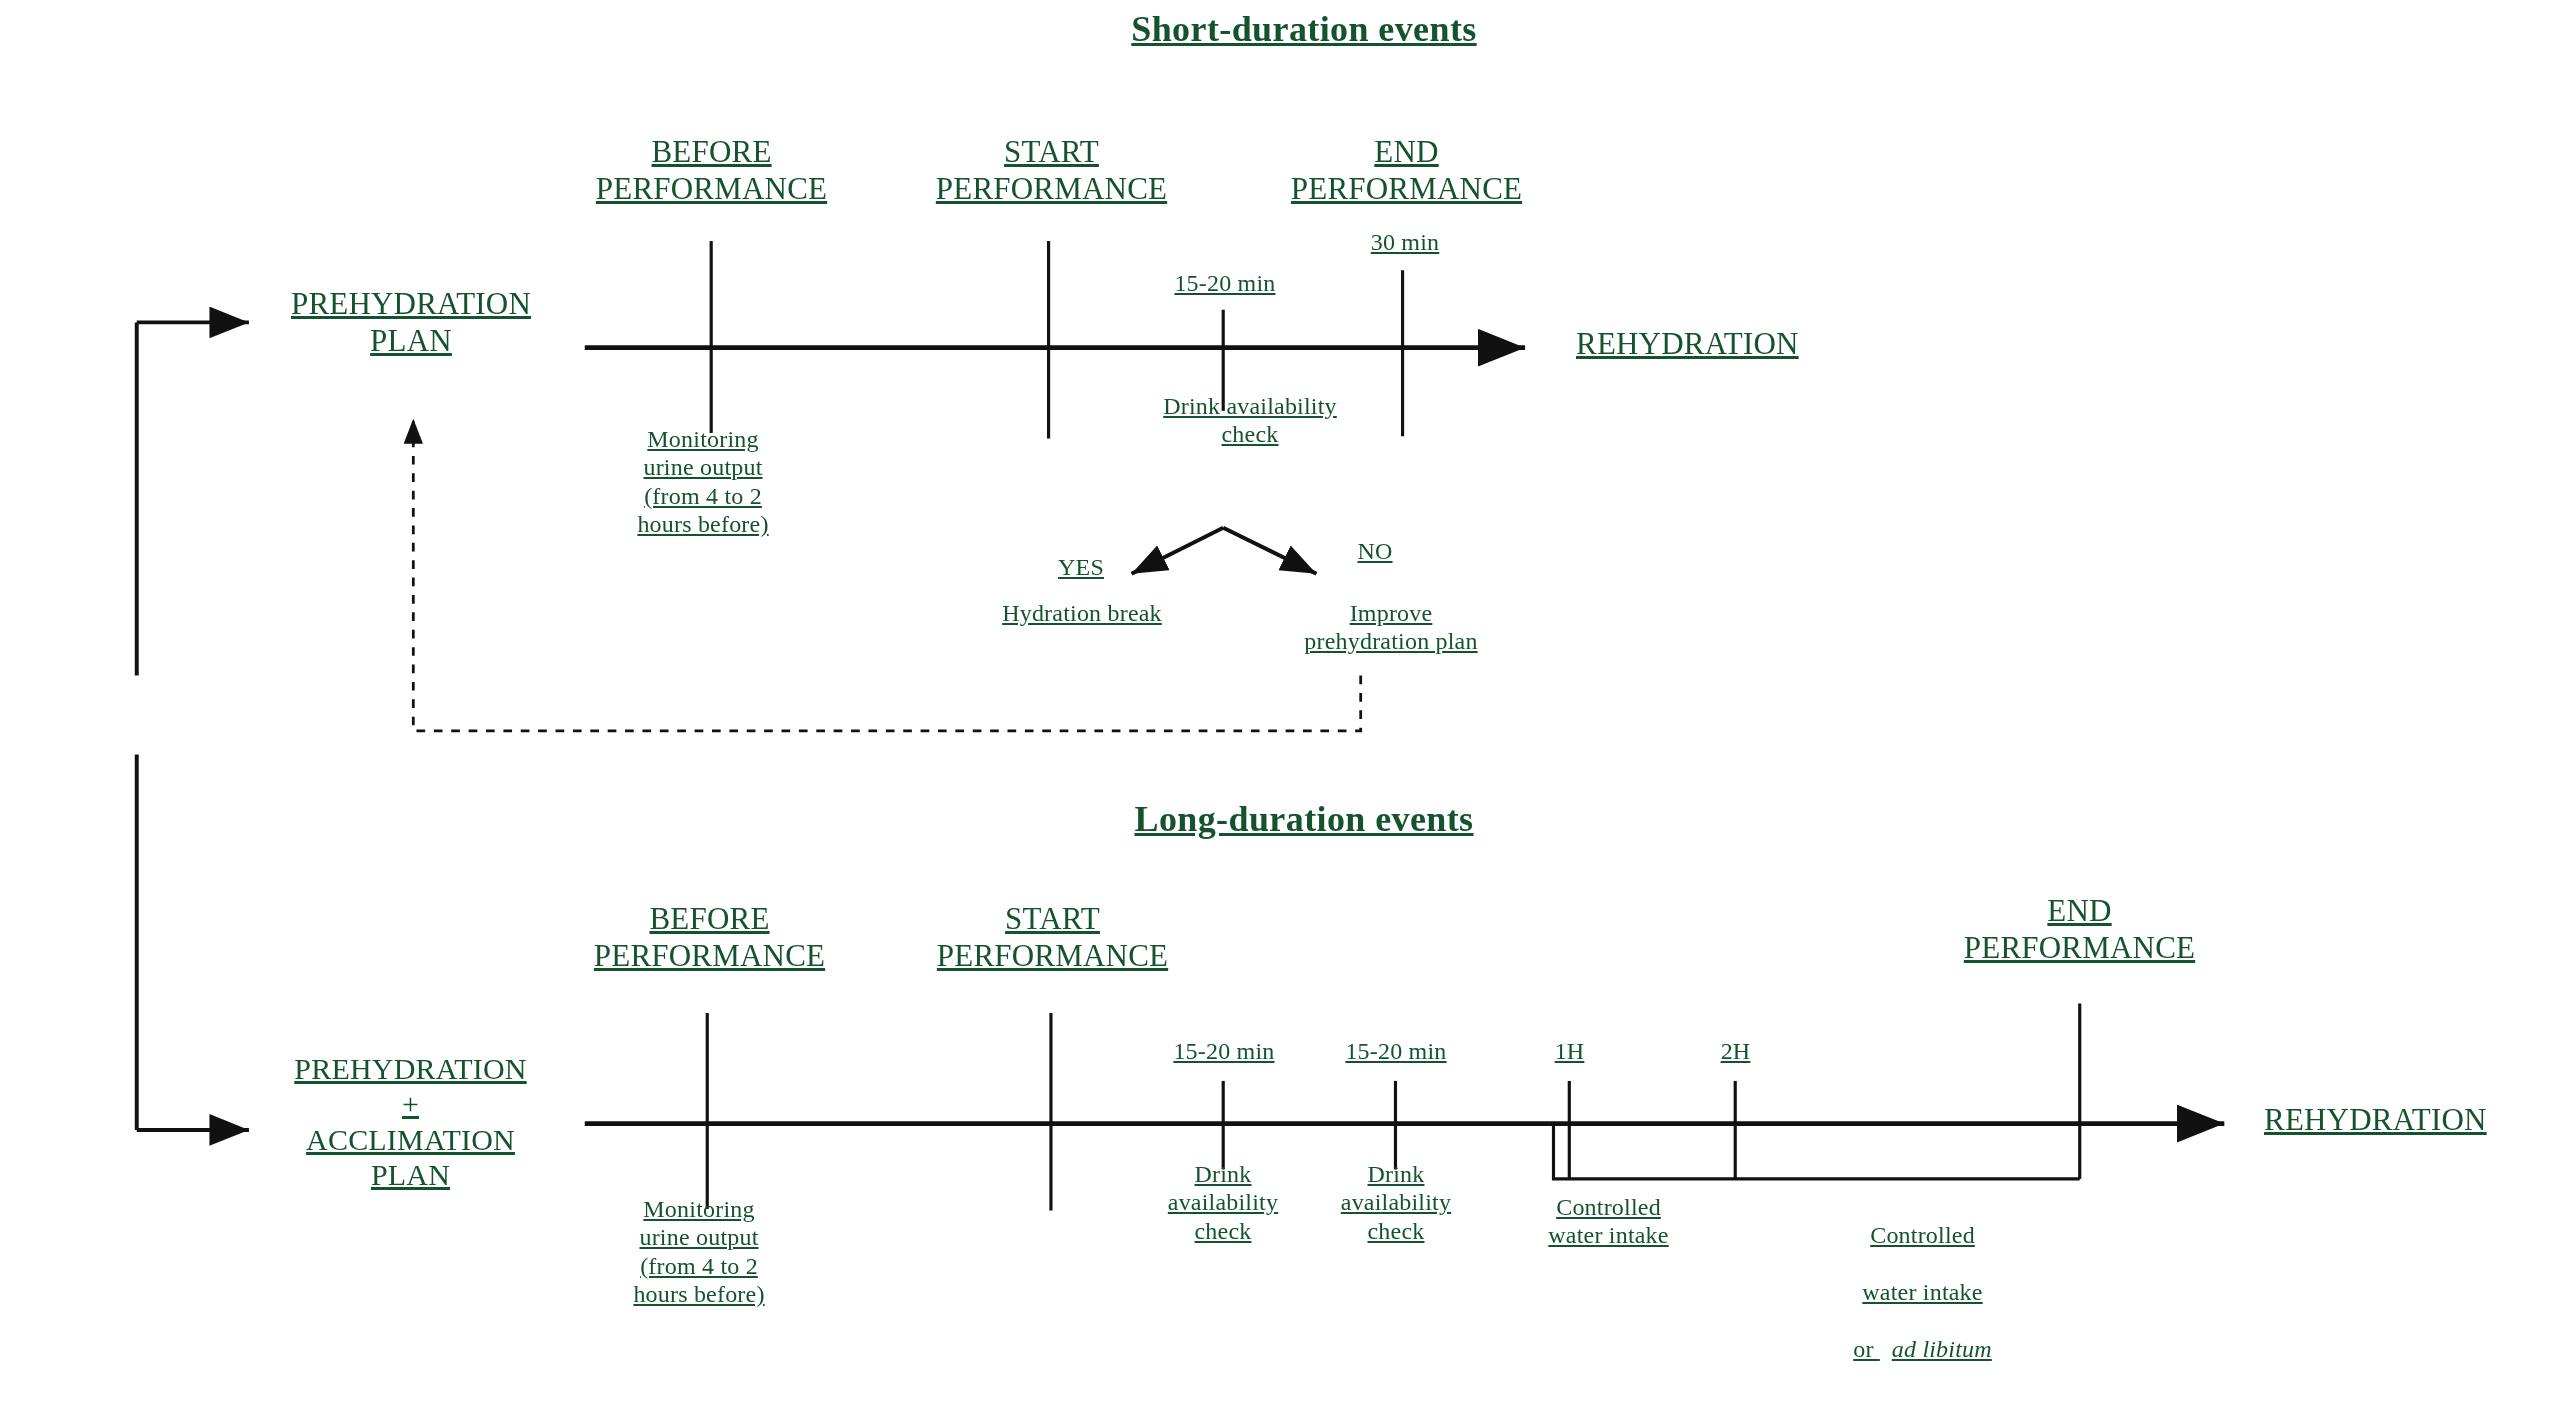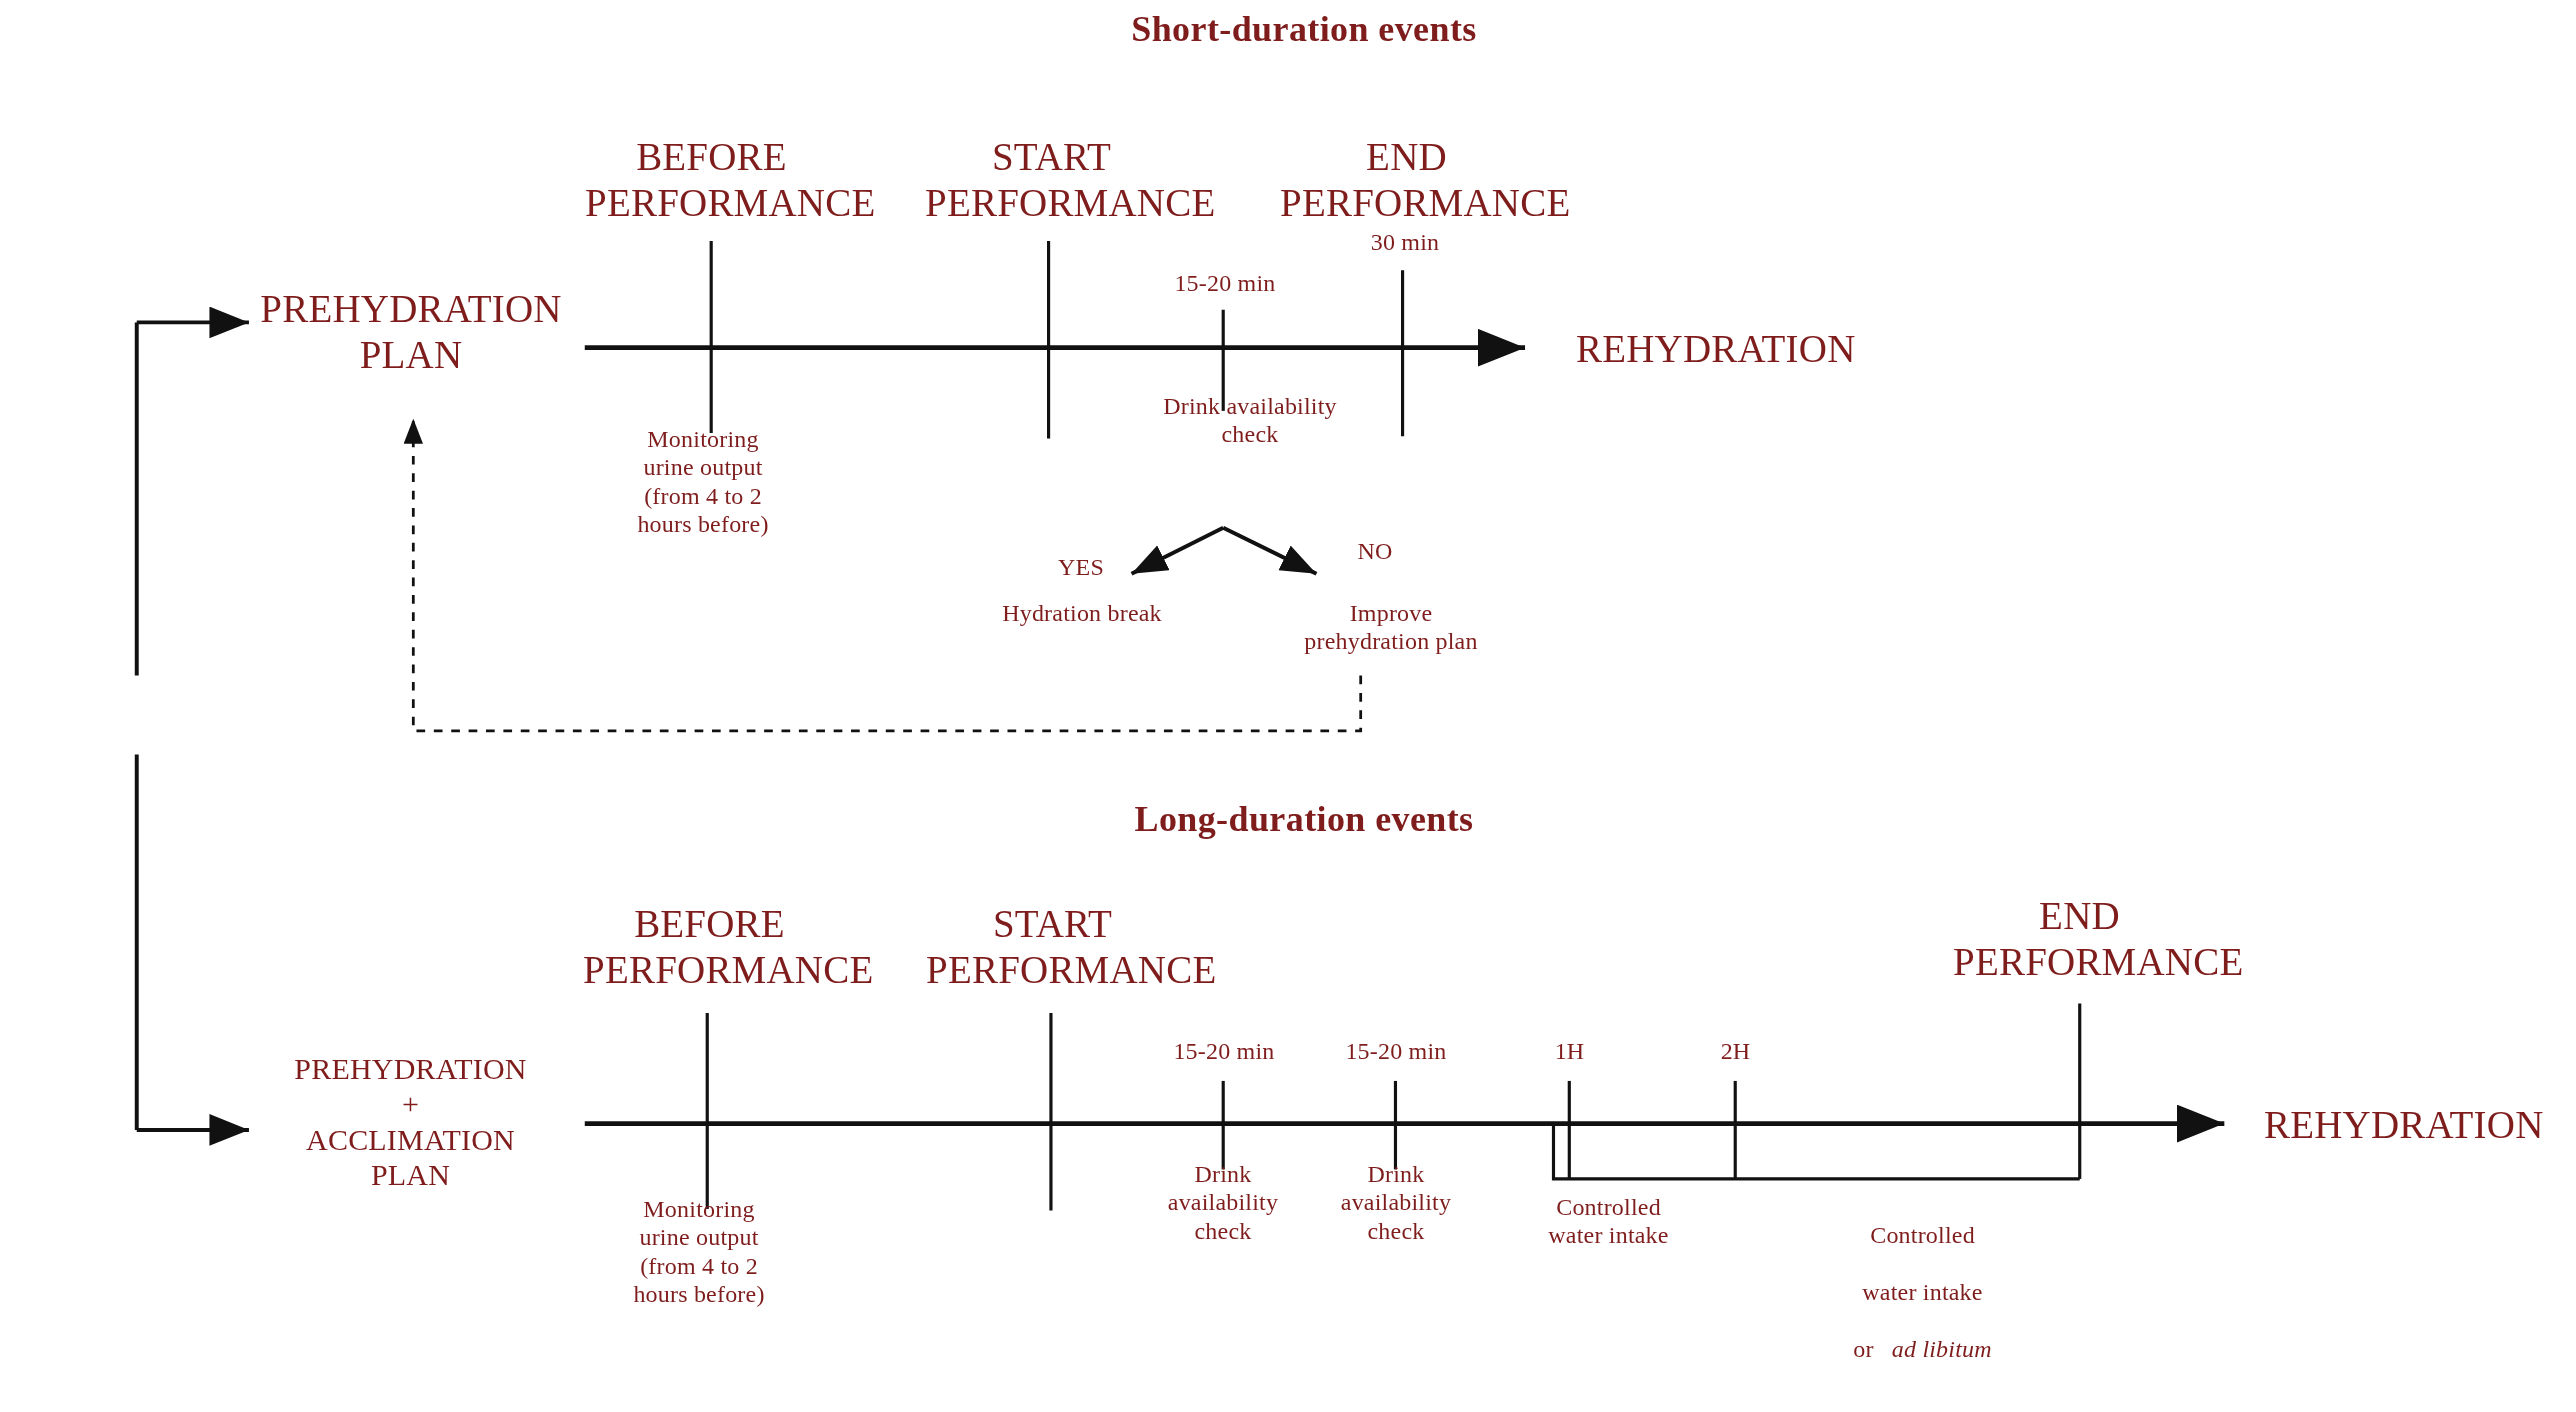--- a/index.html
+++ b/index.html
@@ -11,29 +11,30 @@
     font-family:"Liberation Serif","DejaVu Serif",serif;
     color:#111111;
     overflow:hidden;
   }
   
   .lbl{
     position:absolute;
     text-align:center;
     line-height:1.18;
     white-space:pre-line;
-    color:#7f1d1d;
+    color:#14532d;
     letter-spacing:0.2px;
+    text-decoration:underline;
   }
   .section-title{
     font-weight:bold;
     font-size:36px;
     letter-spacing:0.4px;
   }
-  .caps{font-size:39px;}
+  .caps{font-size:31px;}
   .caps-sm{font-size:30px;}
   .body-txt{font-size:24px;}
   .ital{font-style:italic;margin-left:12px;}
   svg.overlay{position:absolute;left:0;top:0;width:2576px;height:1412px;pointer-events:none;}
 </style>
 </head>
 <body>
 
 <div id="stage">
 

